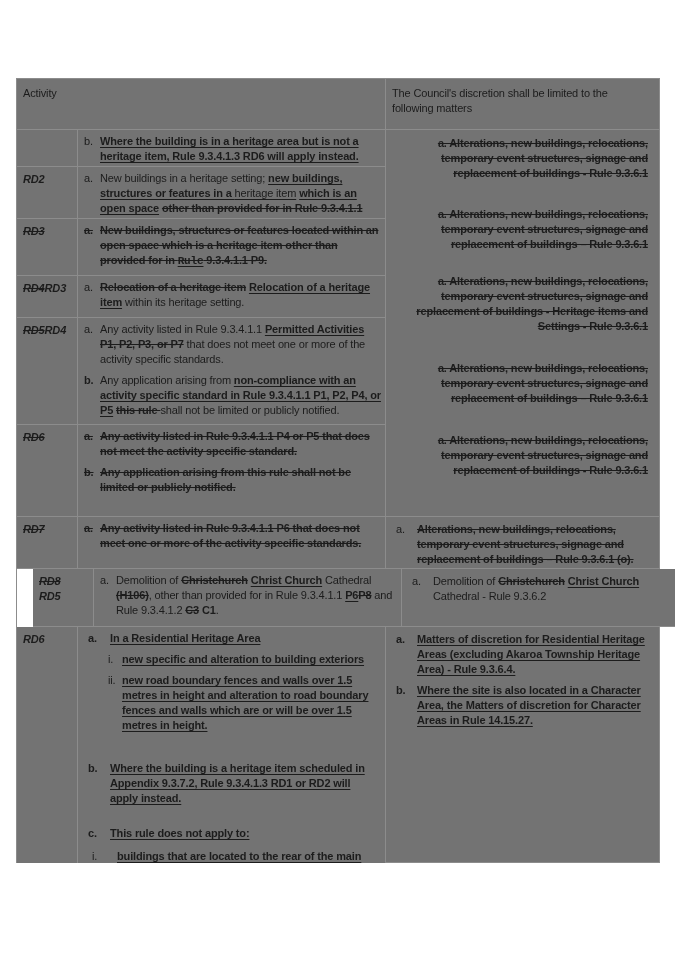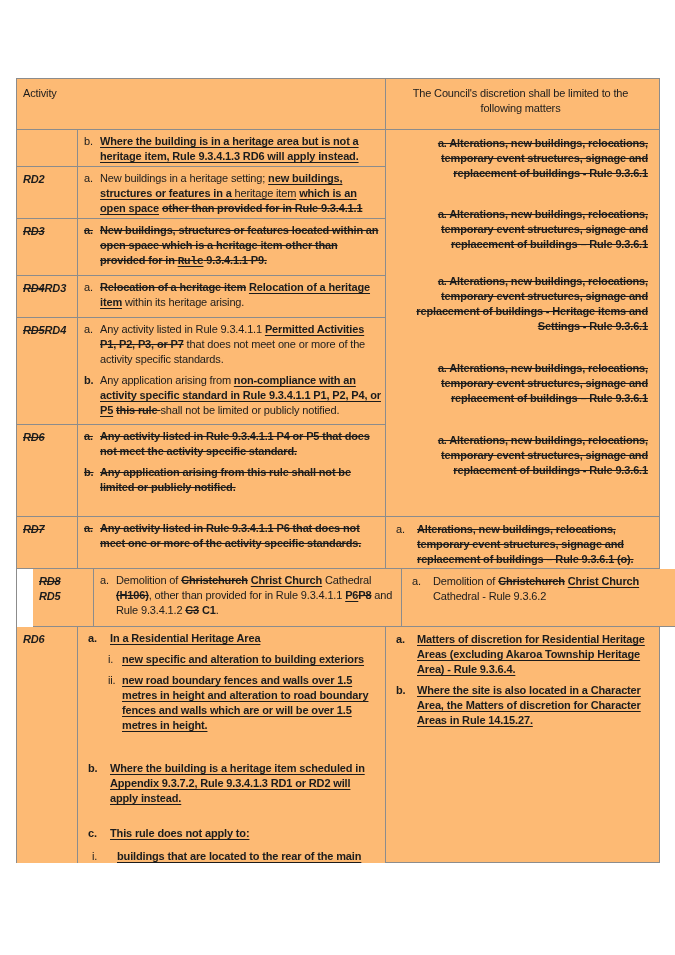--- a/index.html
+++ b/index.html
@@ -1,41 +1,41 @@
 <!DOCTYPE html>
 <html><head>
 <meta charset="utf-8">
 <style>
   html,body{margin:0;padding:0;background:#ffffff;}
   #page{position:relative;width:675px;height:955px;background:#ffffff;overflow:hidden;
         font-family:"Liberation Sans",sans-serif;color:#1c1c1c;}
   #tbl{position:absolute;left:16px;top:78px;width:643px;height:784px;
        border-top:1px solid #8c8c8c;border-left:1px solid #8c8c8c;
        font-size:11px;line-height:15px;letter-spacing:-0.15px;}
-  .cell{position:absolute;box-sizing:border-box;background:#fdba74;
+  .cell{position:absolute;box-sizing:border-box;background:#737373;
         border-right:1px solid #8c8c8c;border-bottom:1px solid #8c8c8c;overflow:hidden;}
   .nobb{border-bottom:none;}
   
   .c-lbl{left:0;width:61px;}
   .c-con{left:61px;width:308px;}
   .c-rgt{left:369px;width:274px;}
   
   .r-hdr{top:0;height:51px;}
   .r-b{top:51px;height:37px;}
   .r-rd2{top:88px;height:52px;}
   .r-rd3{top:140px;height:57px;}
   .r-rd4{top:197px;height:42px;}
   .r-rd5{top:239px;height:107px;}
   .r-rd6s{top:346px;height:92px;}
   .r-rd7{top:438px;height:52px;}
   .r-rd8{top:490px;height:58px;margin-left:16px;}
   .r-rd6{top:548px;height:236px;}
   .r-merged{top:51px;height:387px;}
   .hdr-left{left:0;width:369px;padding:7px 8px 0 6px;}
-  .hdr-right{padding:7px 10px 8px 6px;text-align:center;}
+  .hdr-right{padding:7px 10px 8px 6px;}
   .lblcell{padding:5px 2px 0 6px;line-height:15px;font-style:italic;}
   .concell{padding:4px 4px 0 0;}
   .rgtlist{padding:5px 8px 0 0;}
   
   .li{position:relative;}
   .li + .li{margin-top:6px;}
   .li .mk{position:absolute;}
   .lvl0{padding-left:22px;} .lvl0 > .mk{left:6px;}
   .lvlA{padding-left:32px;} .lvlA > .mk{left:10px;}
   .lvl1{padding-left:44px;} .lvl1 > .mk{left:30px;}
@@ -76,21 +76,21 @@
     <div class="cell c-con r-b concell">
         <div class="li lvl0"><span class="mk">b.</span><span class="fb fu">Where the building is in a heritage area but is not a heritage item, Rule 9.3.4.1.3 RD6 will apply instead.</span></div>
       </div>
     <div class="cell c-con r-rd2 concell">
         <div class="li lvl0"><span class="mk">a.</span><span>New buildings in a heritage setting; </span><span class="fb fu">new buildings, structures or features in a </span><span class="fu">heritage item</span><span> </span><span class="fb fu">which is an open space</span><span> </span><span class="fb fs">other than provided for in Rule 9.3.4.1.1 P9.</span></div>
       </div>
     <div class="cell c-con r-rd3 concell">
         <div class="li lvl0"><span class="mk fb fs">a.</span><span class="fb fs">New buildings, structures or features located within an open space which is a heritage item other than provided for in </span><span class="fb fus">Rule</span><span class="fb fs"> 9.3.4.1.1 P9.</span></div>
       </div>
     <div class="cell c-con r-rd4 concell">
-        <div class="li lvl0"><span class="mk">a.</span><span class="fb fs">Relocation of a heritage item</span><span> </span><span class="fb fu">Relocation of a heritage item</span><span> within its heritage arising.</span></div>
+        <div class="li lvl0"><span class="mk">a.</span><span class="fb fs">Relocation of a heritage item</span><span> </span><span class="fb fu">Relocation of a heritage item</span><span> within its heritage setting.</span></div>
       </div>
     <div class="cell c-con r-rd5 concell">
         <div class="li lvl0"><span class="mk">a.</span><span>Any activity listed in Rule 9.3.4.1.1 </span><span class="fb fu">Permitted Activities</span><span> </span><span class="fb fs">P1, P2, P3, or P7</span><span> that does not meet one or more of the activity specific standards.</span></div>
         <div class="li lvl0"><span class="mk fb">b.</span><span>Any application arising from </span><span class="fb fu">non-compliance with an activity specific standard in Rule 9.3.4.1.1 P1, P2, P4, or P5</span><span> </span><span class="fb fs">this rule </span><span>shall not be limited or publicly notified.</span></div>
       </div>
     <div class="cell c-con r-rd6s concell">
         <div class="li lvl0"><span class="mk fb fs">a.</span><span class="fb fs">Any activity listed in Rule 9.3.4.1.1 P4 or P5 that does not meet the activity specific standard.</span></div>
         <div class="li lvl0"><span class="mk fb fs">b.</span><span class="fb fs">Any application arising from this rule shall not be limited or publicly notified.</span></div>
       </div>
     <div class="cell c-con r-rd7 concell">

